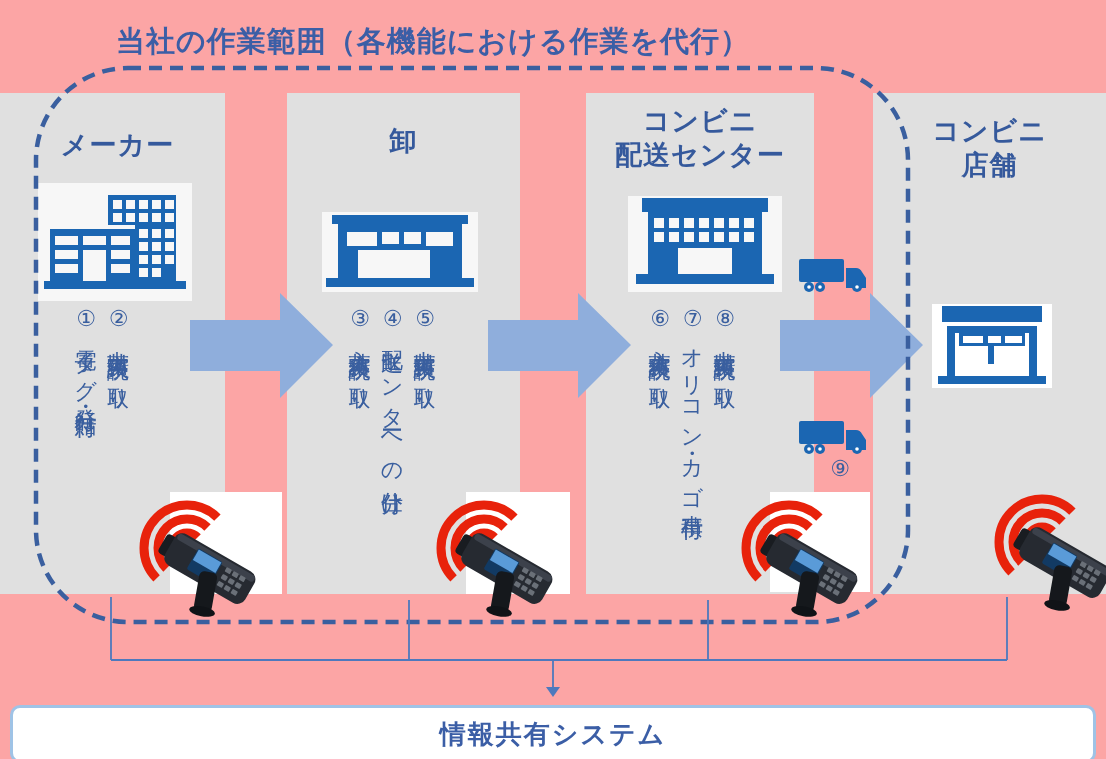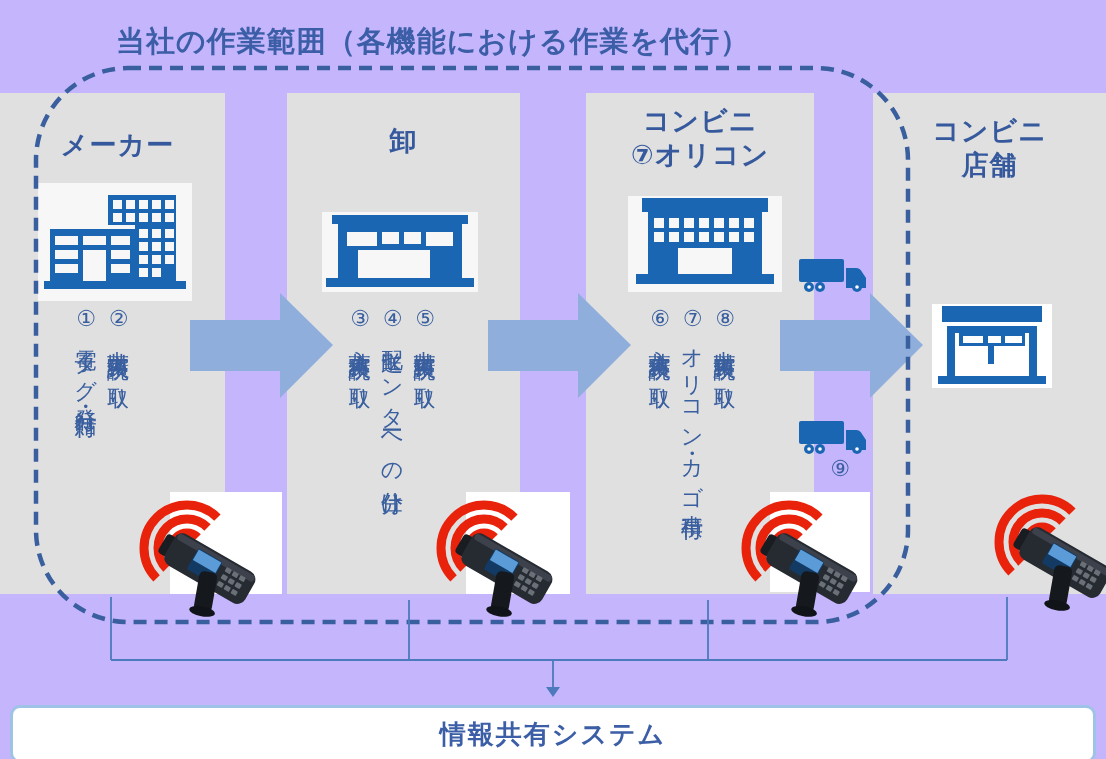--- a/index.html
+++ b/index.html
@@ -1,19 +1,19 @@
 <!DOCTYPE html>
 <html><head>
 <meta charset="utf-8">
 <style>
   html,body{margin:0;padding:0;background:#ffffff;}
   #stage{
     position:relative;width:1106px;height:759px;overflow:hidden;
     font-family:"Liberation Sans","DejaVu Sans",sans-serif;
-    background:#c4b5fd;
+    background:#fca5a5;
   }
   .abs{position:absolute;}
   
   .col{position:absolute;top:93px;height:501px;background:#e0e0e0;}
   
   .card{position:absolute;background:#f7f7f7;}
   .whitecard{position:absolute;background:#ffffff;}
   
   .col-label{
     position:absolute;text-align:center;color:#35599c;font-weight:600;
@@ -198,21 +198,21 @@
   <div class="title">当社の作業範囲（各機能における作業を代行）</div>
 
   <div class="col-label" style="left:5px;top:128px;width:225px;">
     <span>メーカー</span>
   </div>
   <div class="col-label" style="left:287px;top:124px;width:233px;">
     <span>卸</span>
   </div>
   <div class="col-label" style="left:586px;top:104px;width:228px;">
     <span style="display:block;">コンビニ</span>
-    <span style="display:block;">⑦オリコン</span>
+    <span style="display:block;">配送センター</span>
   </div>
   <div class="col-label" style="left:873px;top:114px;width:233px;">
     <span style="display:block;">コンビニ</span>
     <span style="display:block;">店舗</span>
   </div>
 
   <div class="steps" style="left:72px;top:306px;">
     <div class="vstep">①電子タグ発行・貼付</div>
     <div class="vstep">②出荷実績読み取り</div>
   </div>

